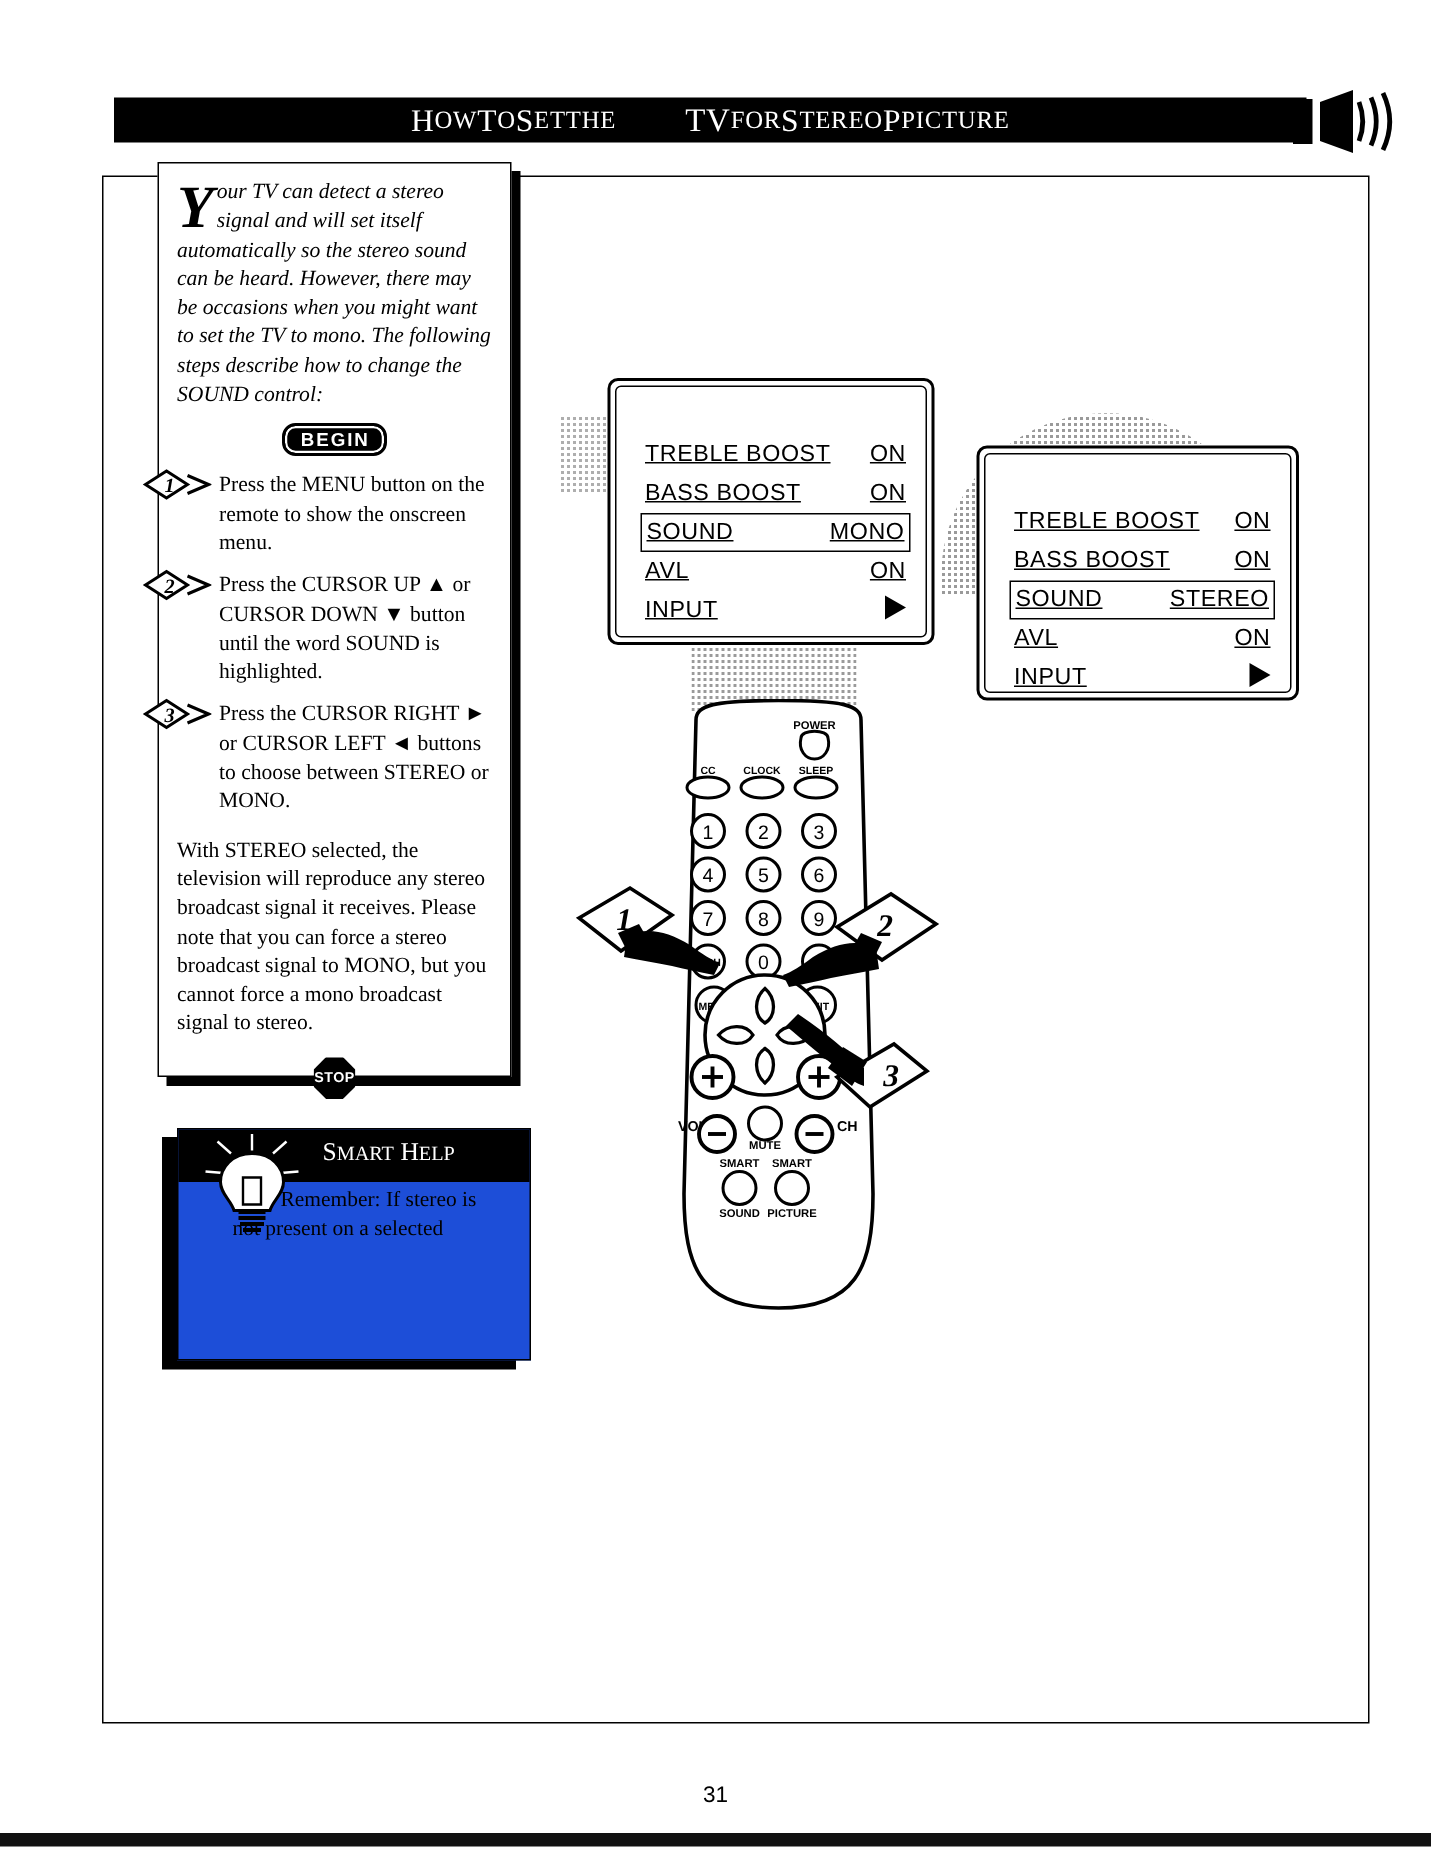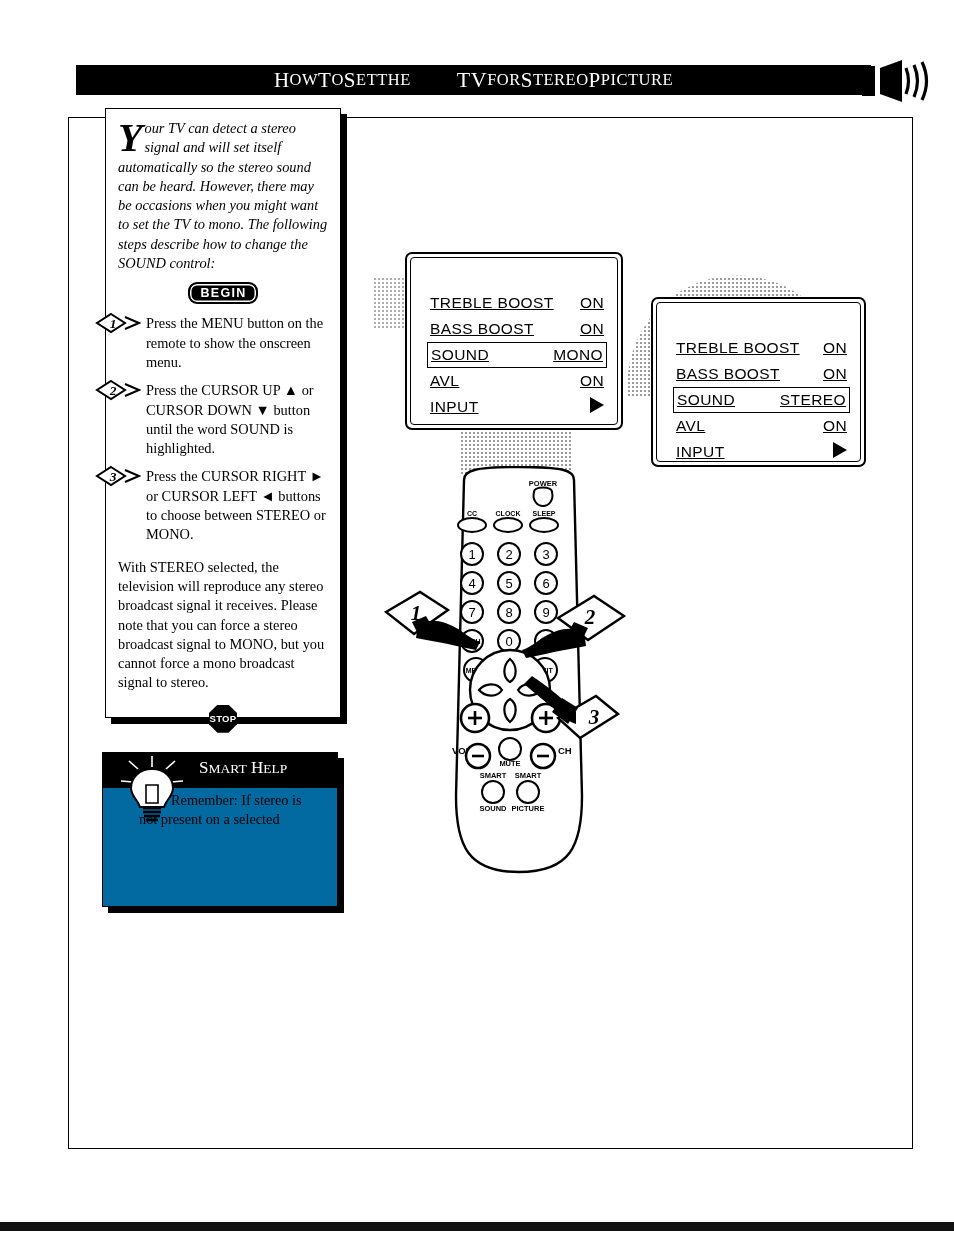--- a/index.html
+++ b/index.html
@@ -77,22 +77,22 @@
     color:#fff;font-family:"Liberation Sans",sans-serif;font-weight:bold;
     font-size:9.5px;line-height:28px;letter-spacing:.3px;
     clip-path:polygon(30% 0,70% 0,100% 30%,100% 70%,70% 100%,30% 100%,0 70%,0 30%);
   }
 
   
   .sh-shadow{
     position:absolute;left:108px;top:758px;width:236px;height:155px;background:#000;
   }
   .sh-box{
-    position:absolute;left:102px;top:752px;width:236px;height:155px;
-    background:#0369a1;border:1.6px solid #000;box-sizing:border-box;
+    position:absolute;left:118px;top:752px;width:236px;height:155px;
+    background:#1d4ed8;border:1.6px solid #000;box-sizing:border-box;
   }
   .sh-header{
     position:absolute;left:0;top:0;width:100%;height:35px;background:#000;
   }
   .sh-title{
     position:absolute;left:96px;top:5px;color:#fff;
     font-family:"Liberation Serif",serif;font-size:17px;white-space:nowrap;
   }
   .sh-title .sc{font-size:13.5px;}
   .sh-bulb{position:absolute;left:16px;top:2px;width:72px;height:68px;}
@@ -435,15 +435,16 @@
 
   <svg class="hand" style="left:520px;top:668px;width:100px;height:78px;" viewBox="0 0 100 78">
     <path d="M38 50 L76 28 L98 46 L60 70 Z" fill="#fff" stroke="#000" stroke-width="2.4"></path>
     <text x="74" y="56" font-family="Liberation Serif, serif" font-style="italic" font-weight="bold" font-size="21" text-anchor="middle">3</text>
     <path d="M56 44 C44 32 30 20 12 8
              L4 16 C16 26 28 36 38 44
              C44 50 50 54 56 56 Z" fill="#000"></path>
     <path d="M58 40 L42 30 L32 44 L48 56 Z" fill="#000"></path>
   </svg>
 
+  <div class="pagenum">31</div>
   <div class="footer-bar"></div>
 
 </div>
 
 </body></html>

